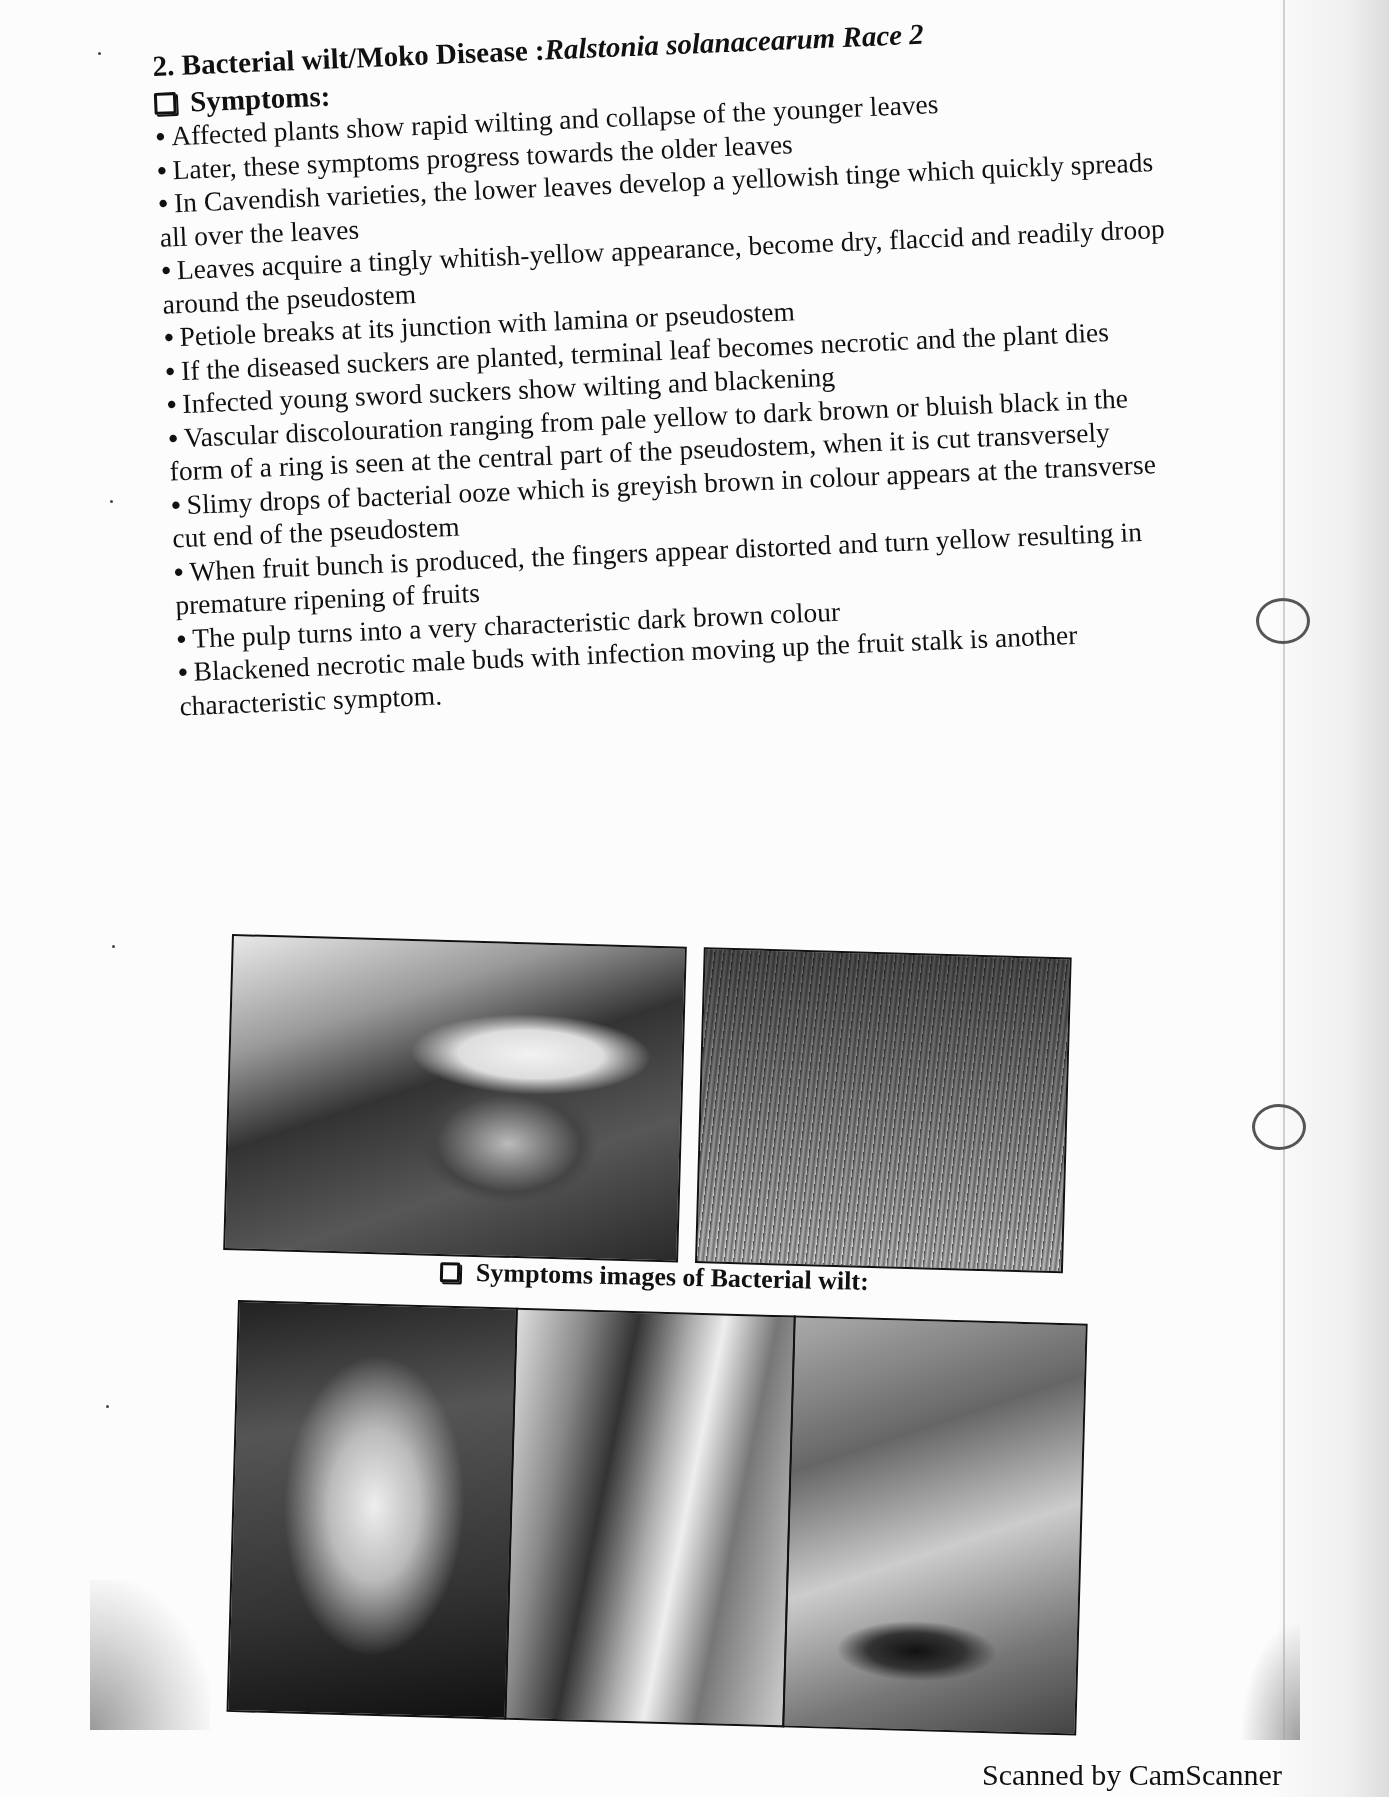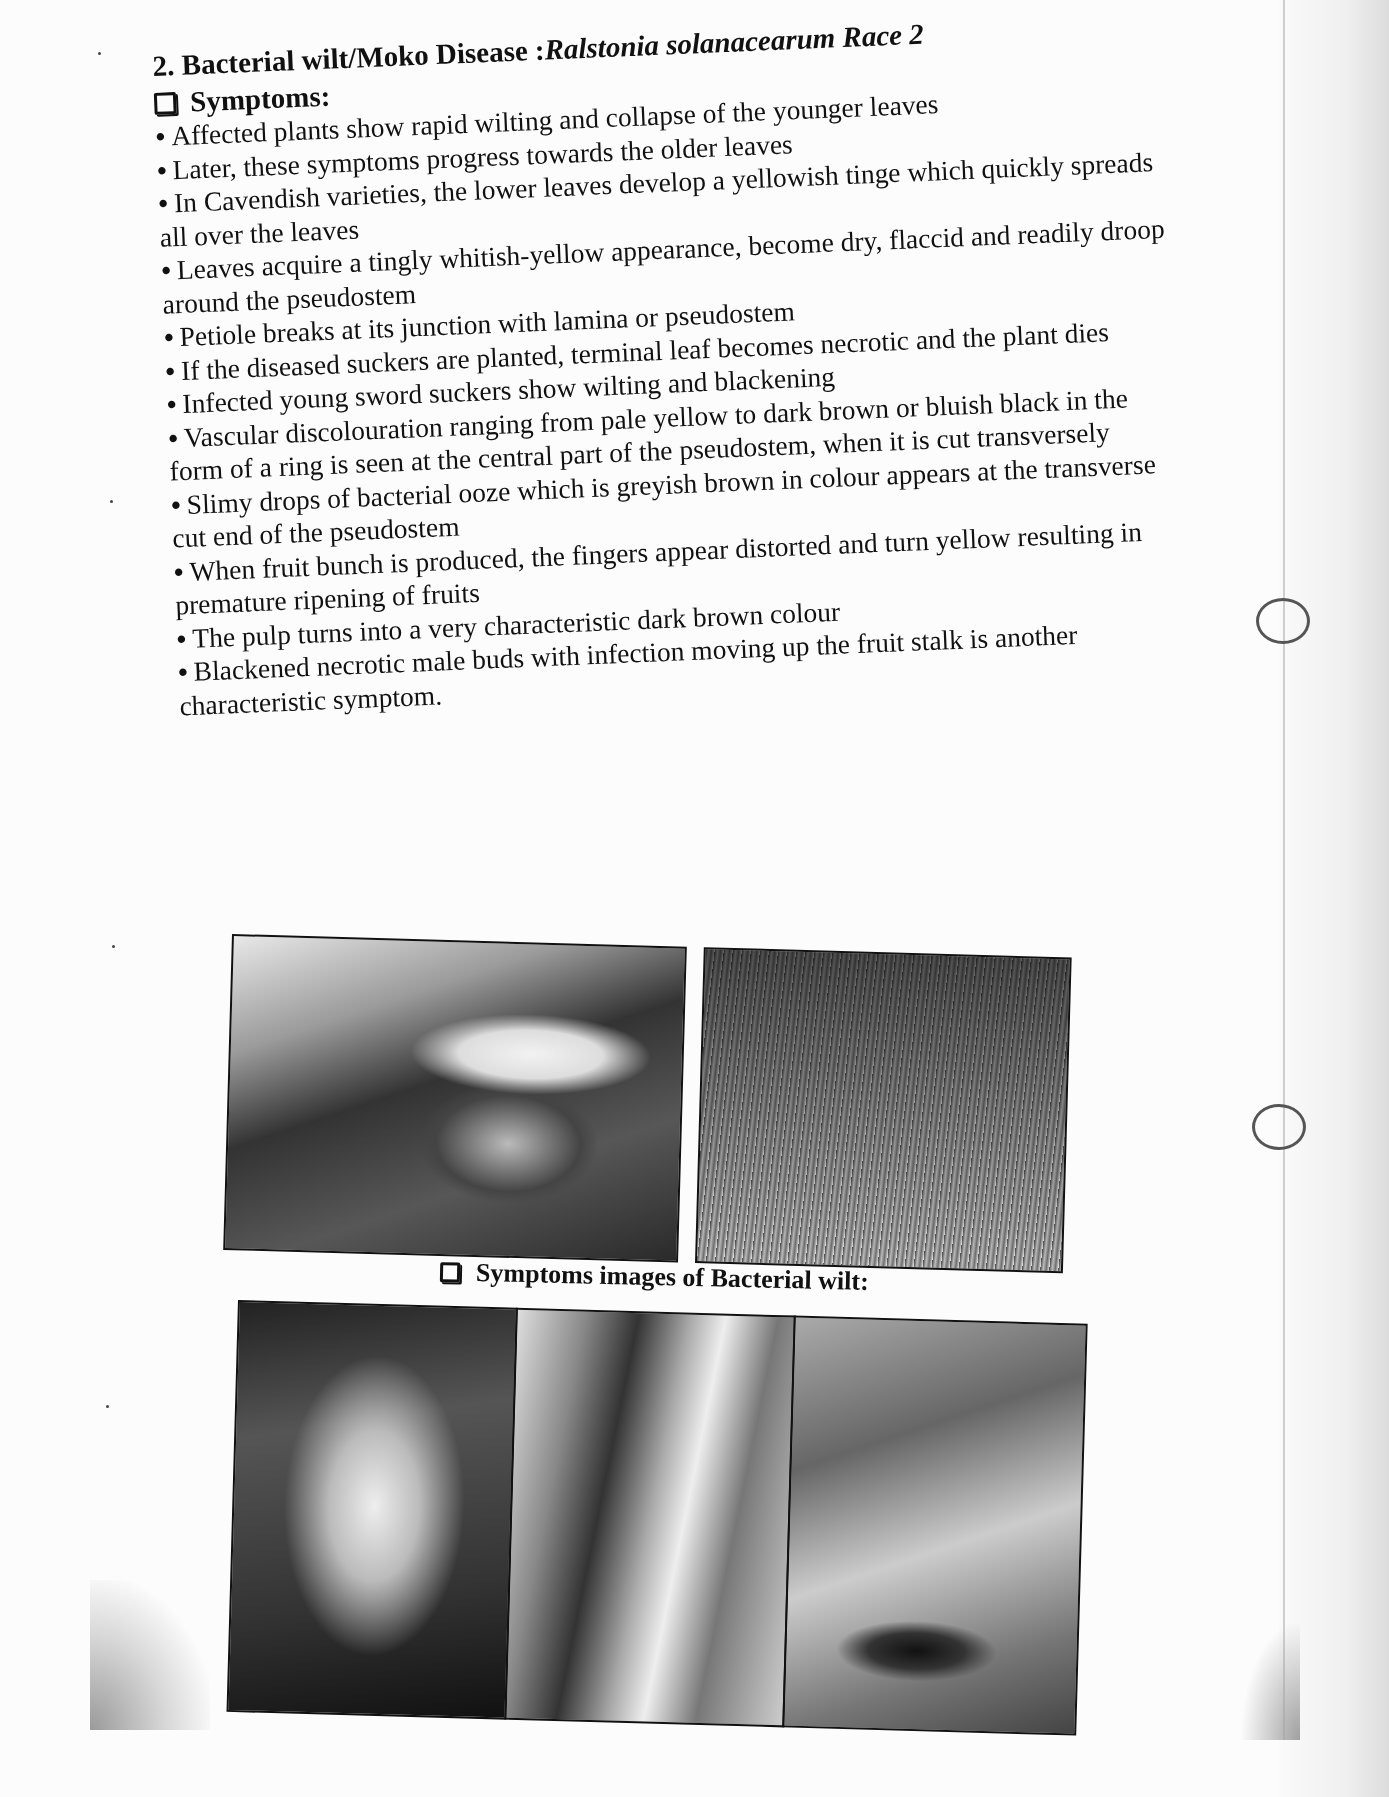--- a/index.html
+++ b/index.html
@@ -90,13 +90,14 @@
     <div class="photo" style="left:0;width:280px;background:
       radial-gradient(ellipse 90px 150px at 140px 200px,#eee 0%,#bbb 50%,rgba(0,0,0,0) 100%),
       linear-gradient(170deg,#222 0%,#555 30%,#333 70%,#111 100%);"></div>
     <div class="photo" style="left:278px;width:280px;background:
       linear-gradient(100deg,#ddd 0%,#888 20%,#333 35%,#aaa 50%,#eee 60%,#777 75%,#ccc 100%);"></div>
     <div class="photo" style="left:556px;width:294px;background:
       radial-gradient(ellipse 80px 30px at 130px 330px,#111 0%,#333 60%,rgba(0,0,0,0) 100%),
       linear-gradient(160deg,#aaa 0%,#666 30%,#ccc 55%,#777 80%,#444 100%);"></div>
   </div>
 
+  <div class="footer">Scanned by CamScanner</div>
 </div>
 
 </body></html>

